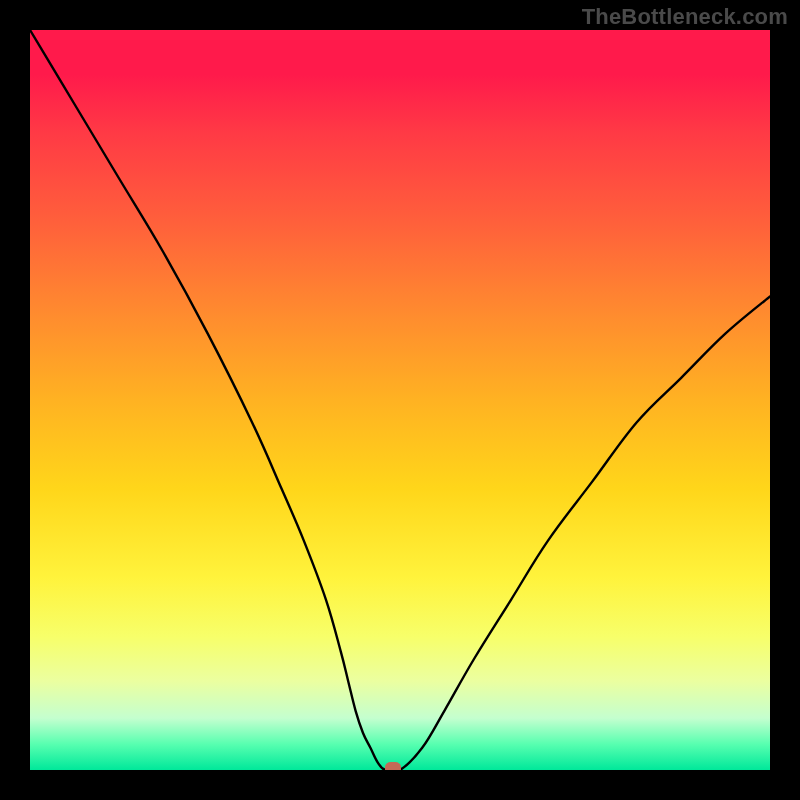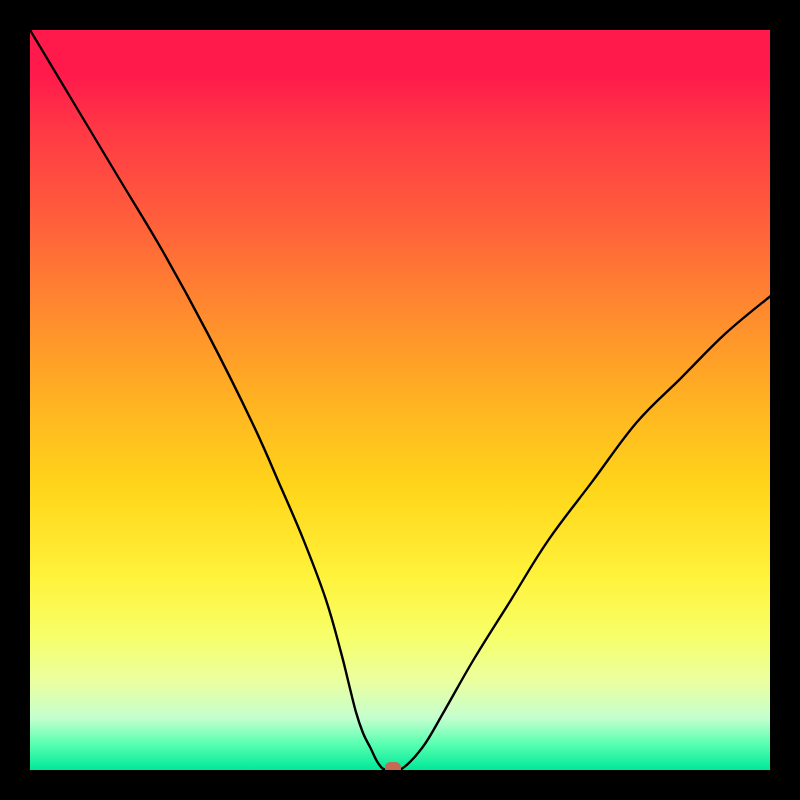--- a/index.html
+++ b/index.html
@@ -72,20 +72,21 @@
     border-radius: 6px / 5px;
     background: #c46a56;
     transform: translate(-50%, -50%);
   }
 </style>
 </head>
 <body>
 
 <div class="stage">
 
+  <div class="watermark">TheBottleneck.com</div>
 
   <div class="plot">
     <div class="gradient-fill"></div>
 
     <svg class="curve" viewBox="0 0 740 740" preserveAspectRatio="none">
       <path id="curve-path" fill="none" stroke="#000" stroke-width="2.4" stroke-linecap="round" stroke-linejoin="round" d="M 0.00 0.00 C 8.14 13.57, 28.12 46.87, 44.40 74.00 C 60.68 101.13, 72.52 120.87, 88.80 148.00 C 105.08 175.13, 116.92 193.51, 133.20 222.00 C 149.48 250.49, 161.32 272.20, 177.60 303.40 C 193.88 334.60, 208.43 363.71, 222.00 392.20 C 235.57 420.69, 242.10 437.09, 251.60 458.80 C 261.10 480.51, 265.66 490.25, 273.80 510.60 C 281.94 530.95, 289.22 549.45, 296.00 569.80 C 302.78 590.15, 306.73 606.68, 310.80 621.60 C 314.87 636.52, 315.49 640.35, 318.20 651.20 C 320.91 662.05, 322.89 671.30, 325.60 680.80 C 328.31 690.30, 330.29 696.22, 333.00 703.00 C 335.71 709.78, 337.69 712.37, 340.40 717.80 C 343.11 723.23, 345.09 728.53, 347.80 732.60 C 350.51 736.67, 351.13 738.64, 355.20 740.00 C 359.27 741.36, 363.22 744.07, 370.00 740.00 C 376.78 735.93, 384.06 728.65, 392.20 717.80 C 400.34 706.95, 404.90 697.08, 414.40 680.80 C 423.90 664.52, 431.79 649.35, 444.00 629.00 C 456.21 608.65, 467.43 591.51, 481.00 569.80 C 494.57 548.09, 503.08 532.31, 518.00 510.60 C 532.92 488.89, 546.12 473.11, 562.40 451.40 C 578.68 429.69, 590.52 411.19, 606.80 392.20 C 623.08 373.21, 634.92 364.08, 651.20 347.80 C 667.48 331.52, 679.32 318.32, 695.60 303.40 C 711.88 288.48, 731.86 273.18, 740.00 266.40"></path>
     </svg>
 
     <div id="marker" class="marker" style="left: 362.6px; top: 738px;"></div>
   </div>

